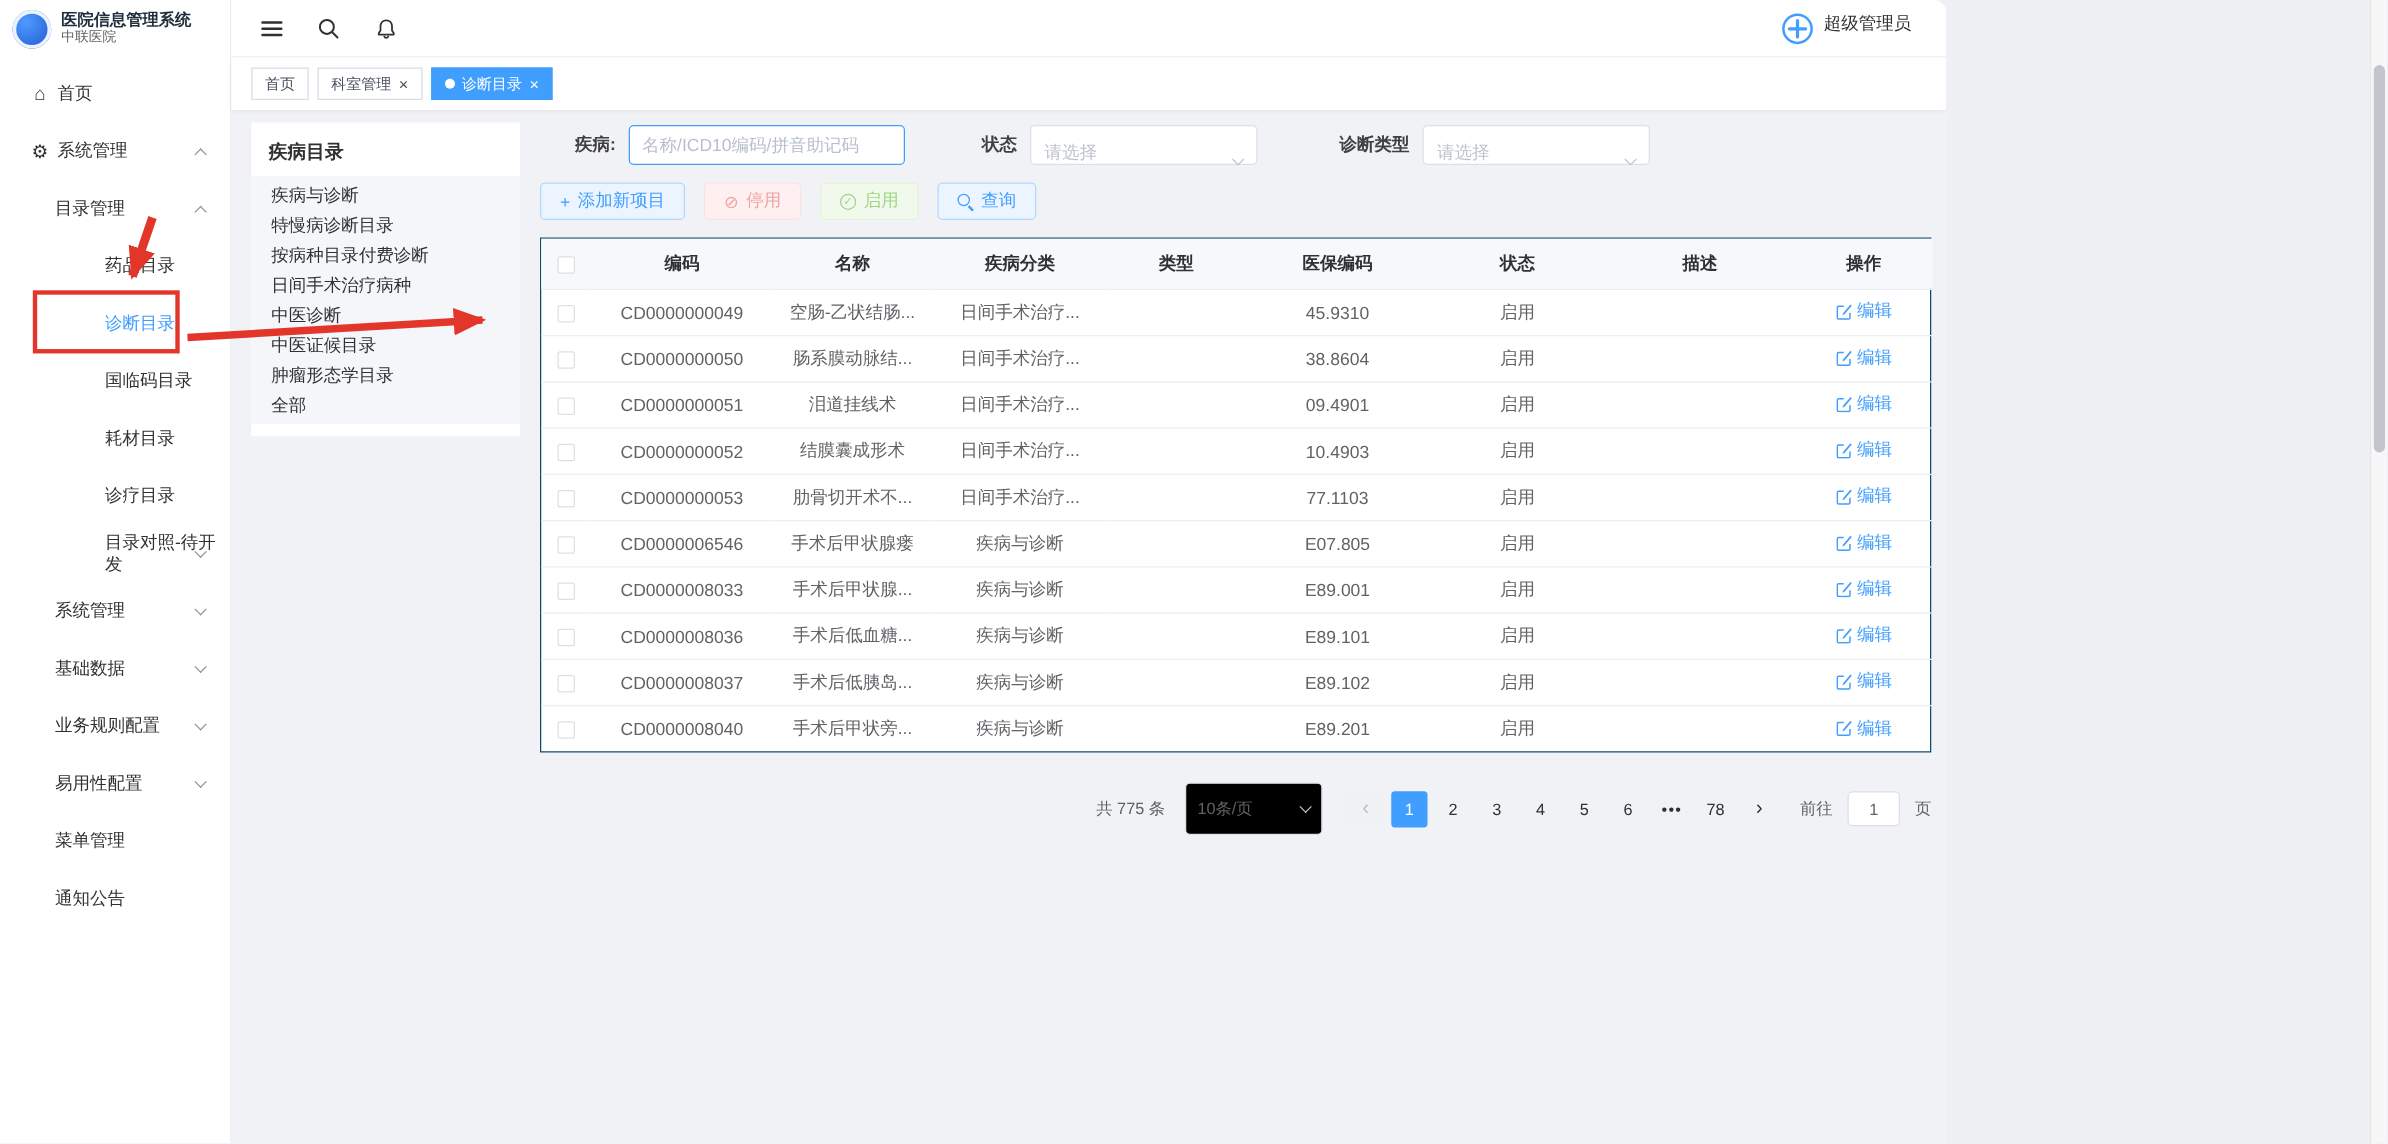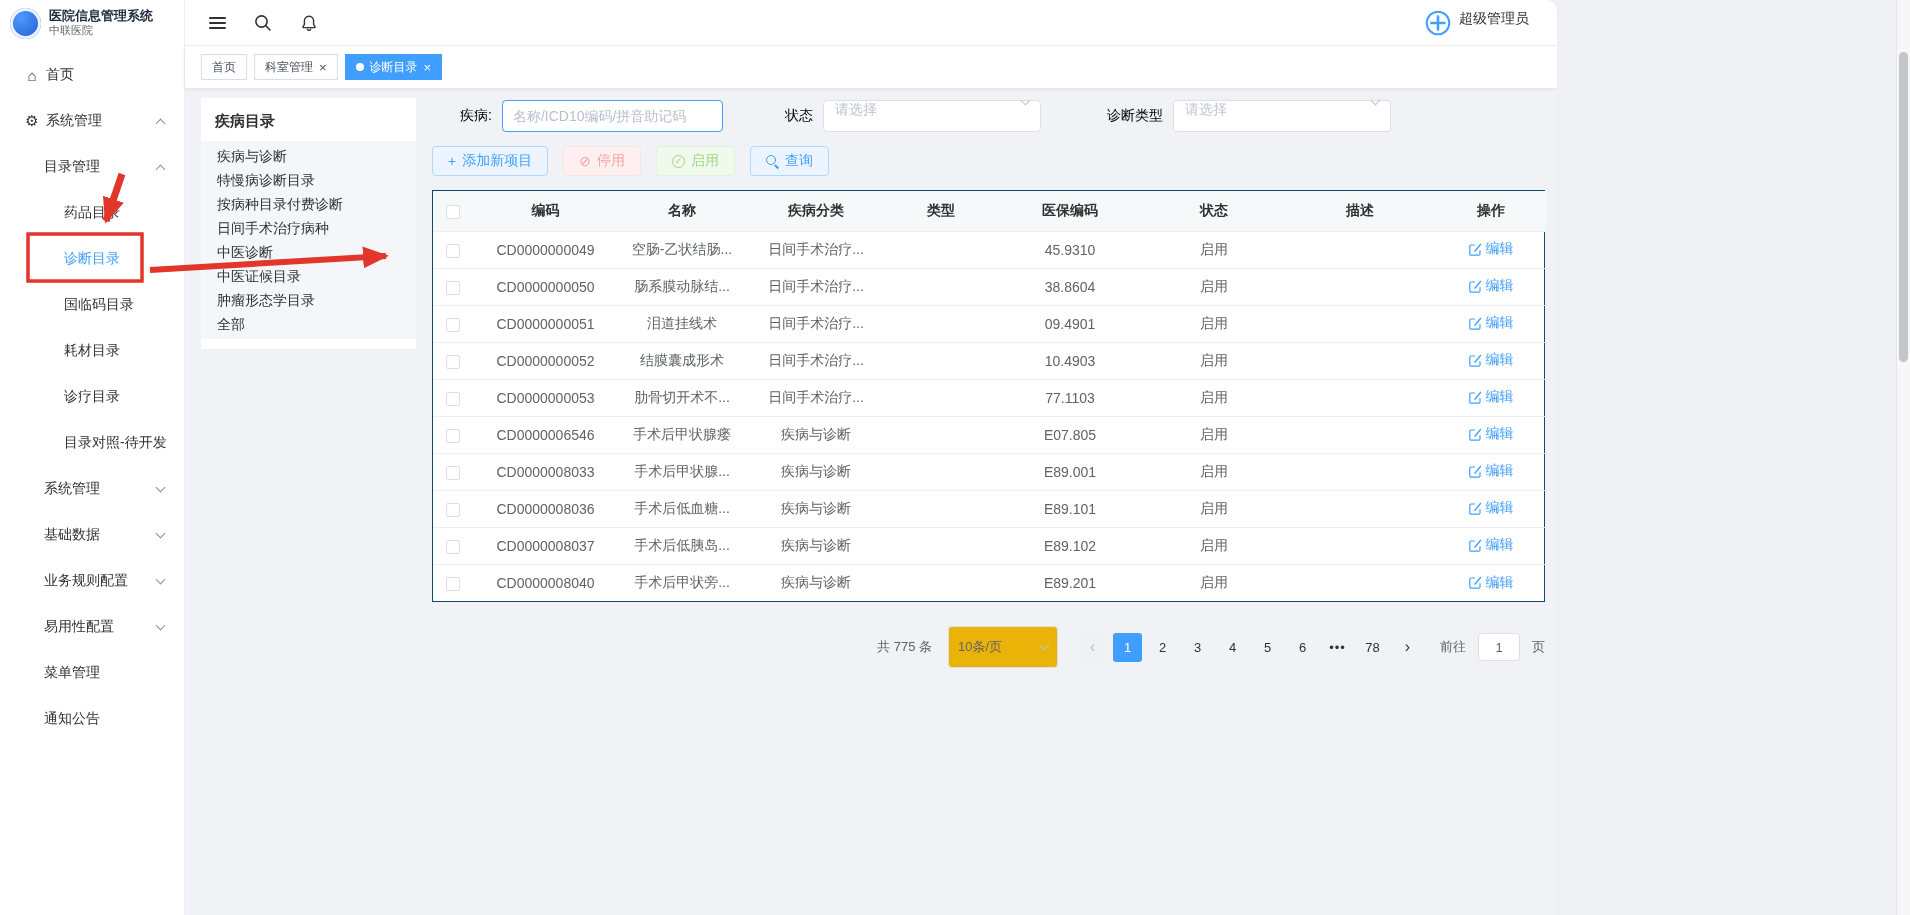--- a/index.html
+++ b/index.html
@@ -12,21 +12,21 @@
   .sidebar{width:185px;background:#fff;border-right:1px solid #ebeef5;flex-shrink:0}
   .logo-area{height:46px;display:flex;align-items:center;gap:8px;padding:16px 10px}
   .logo-mark{width:31px;height:31px;border-radius:50%;background:radial-gradient(circle at 35% 32%,#4f9bff,#1c54c9);box-shadow:inset 0 0 0 3px #eaf2ff;flex-shrink:0}
   .logo-text .t1{font-size:13px;font-weight:bold;color:#1f2d3d;line-height:1.25;white-space:nowrap}
   .logo-text .t2{font-size:11px;color:#606266;line-height:1.25}
   .nav{padding-top:6px}
   .nav-item{height:46px;display:flex;align-items:center;position:relative;cursor:pointer;color:#303133;font-size:14px}
   .nav-item .icon{width:20px;margin-right:4px;font-size:15px;text-align:center;color:#303133}
   .lvl1{padding-left:22px}
   .lvl2{padding-left:44px}
-  .lvl3{padding-left:64px}
+  .lvl3{padding-left:84px}
   .nav-item.active{color:#409eff}
   .chev{position:absolute;right:20px;width:7px;height:7px;border-right:1.4px solid #8a8f99;border-bottom:1.4px solid #8a8f99}
   .chev.up{transform:rotate(-135deg);margin-top:4px}
   .chev.down{transform:rotate(45deg);margin-top:-4px}
 
   
   .main{flex:1;display:flex;flex-direction:column;min-width:0}
   .topbar{height:46px;background:#fff;display:flex;align-items:center;padding:0 28px 0 24px;border-bottom:1px solid #f0f0f0}
   .topbar-icons{display:flex;align-items:center;gap:28px}
   .hamburger{display:flex;flex-direction:column;justify-content:center;gap:3px;width:17px;height:16px;cursor:pointer}
@@ -45,24 +45,24 @@
 
   
   .catalog-panel{width:215px;background:#fff;padding:8px 0 10px;flex-shrink:0}
   .catalog-title{font-weight:bold;font-size:15px;color:#303133;padding:6px 14px 10px}
   .catalog-list{background:#f5f6f9;padding:3px 0}
   .catalog-item{padding:0 16px;line-height:24px;font-size:14px;color:#303133;cursor:pointer;white-space:nowrap}
 
   
   .work{width:1113px;display:flex;flex-direction:column;flex-shrink:0}
   .filter-row{display:flex;align-items:center;margin:2px 0 14px;padding-left:28px}
-  .f-label{font-weight:normal;color:#000000;margin-right:10px;white-space:nowrap}
+  .f-label{font-weight:bold;color:#404040;margin-right:10px;white-space:nowrap}
   .f-input{width:221px;height:32px;border:1px solid #409eff;border-radius:4px;padding:0 10px;font-size:14px;color:#303133;background:#fff;outline:none;font-family:inherit}
   .f-input::placeholder{color:#b8bfcc}
-  .f-select{width:218px;height:32px;border:1px solid #dcdfe6;border-radius:4px;background:#fff;display:flex;align-items:flex-start;justify-content:space-between;padding:0 11px;color:#c0c4cc;cursor:pointer}
+  .f-select{width:182px;height:32px;border:1px solid #dcdfe6;border-radius:4px;background:#fff;display:flex;align-items:flex-end;justify-content:space-between;padding:0 11px;color:#c0c4cc;cursor:pointer}
   .sel-arrow{width:7px;height:7px;border-right:1.3px solid #c0c4cc;border-bottom:1.3px solid #c0c4cc;transform:rotate(45deg);margin-top:-4px}
   .gap-a{margin-left:62px}
   .gap-b{margin-left:66px}
 
   .btn-row{display:flex;align-items:center;gap:15px;margin-bottom:14px}
   button{font-family:inherit}
   .btn{height:30px;display:inline-flex;align-items:center;gap:6px;padding:0 15px;border-radius:4px;font-size:14px;cursor:pointer;border:1px solid transparent;background:none}
   .btn-blue{background:#ecf5ff;border-color:#b3d8ff;color:#409eff}
   .btn-red{background:#fef0f0;border-color:#fde2e2;color:#f1a3a3}
   .btn-green{background:#f0f9eb;border-color:#e1f3d8;color:#a0d683}
@@ -77,21 +77,21 @@
   table{width:100%;border-collapse:collapse;table-layout:fixed}
   th{background:#f7f8fa;height:40px;font-weight:bold;color:#303133;font-size:14px;text-align:center;border-bottom:1px solid #ebeef5}
   td{height:37px;text-align:center;font-size:14px;color:#606266;border-bottom:1px solid #ebeef5;overflow:hidden;white-space:nowrap;text-overflow:ellipsis;padding:0 4px}
   tbody tr:last-child td{border-bottom:none}
   .checkbox{display:inline-block;width:14px;height:14px;border:1px solid #dcdfe6;border-radius:2px;background:#fff;vertical-align:middle;cursor:pointer}
   .edit-link{color:#409eff;cursor:pointer;display:inline-flex;align-items:center;gap:4px;font-size:14px}
 
   
   .pag-row{display:flex;align-items:center;justify-content:flex-end;gap:6px;margin-top:24px;font-size:13px;color:#606266}
   .pg-total{margin-right:10px;color:#606266}
-  .page-size{width:110px;height:42px;border:1px solid #dcdfe6;border-radius:4px;background:#eab308;display:flex;align-items:center;justify-content:space-between;padding:4px 9px;color:#606266;cursor:pointer;margin-right:14px}
+  .page-size{width:110px;height:42px;border:1px solid #dcdfe6;border-radius:4px;background:#000000;display:flex;align-items:center;justify-content:space-between;padding:4px 9px;color:#606266;cursor:pointer;margin-right:14px}
   .pg-btn{min-width:29px;height:29px;display:inline-flex;align-items:center;justify-content:center;border-radius:3px;cursor:pointer;color:#303133;font-size:13px}
   .pg-prev{background:#f0f1f4;color:#b9bdc6;font-size:16px}
   .pg-next{font-size:16px;color:#303133}
   .pg-num.active{background:#409eff;color:#fff}
   .pg-more{letter-spacing:1px;color:#303133}
   .pg-goto-label{margin-left:12px}
   .goto-input{width:42px;height:28px;border:1px solid #dcdfe6;border-radius:4px;text-align:center;font-size:13px;color:#606266;outline:none;font-family:inherit;margin:0 6px}
 
   
   .annotations{position:absolute;left:0;top:0;pointer-events:none;z-index:99}

